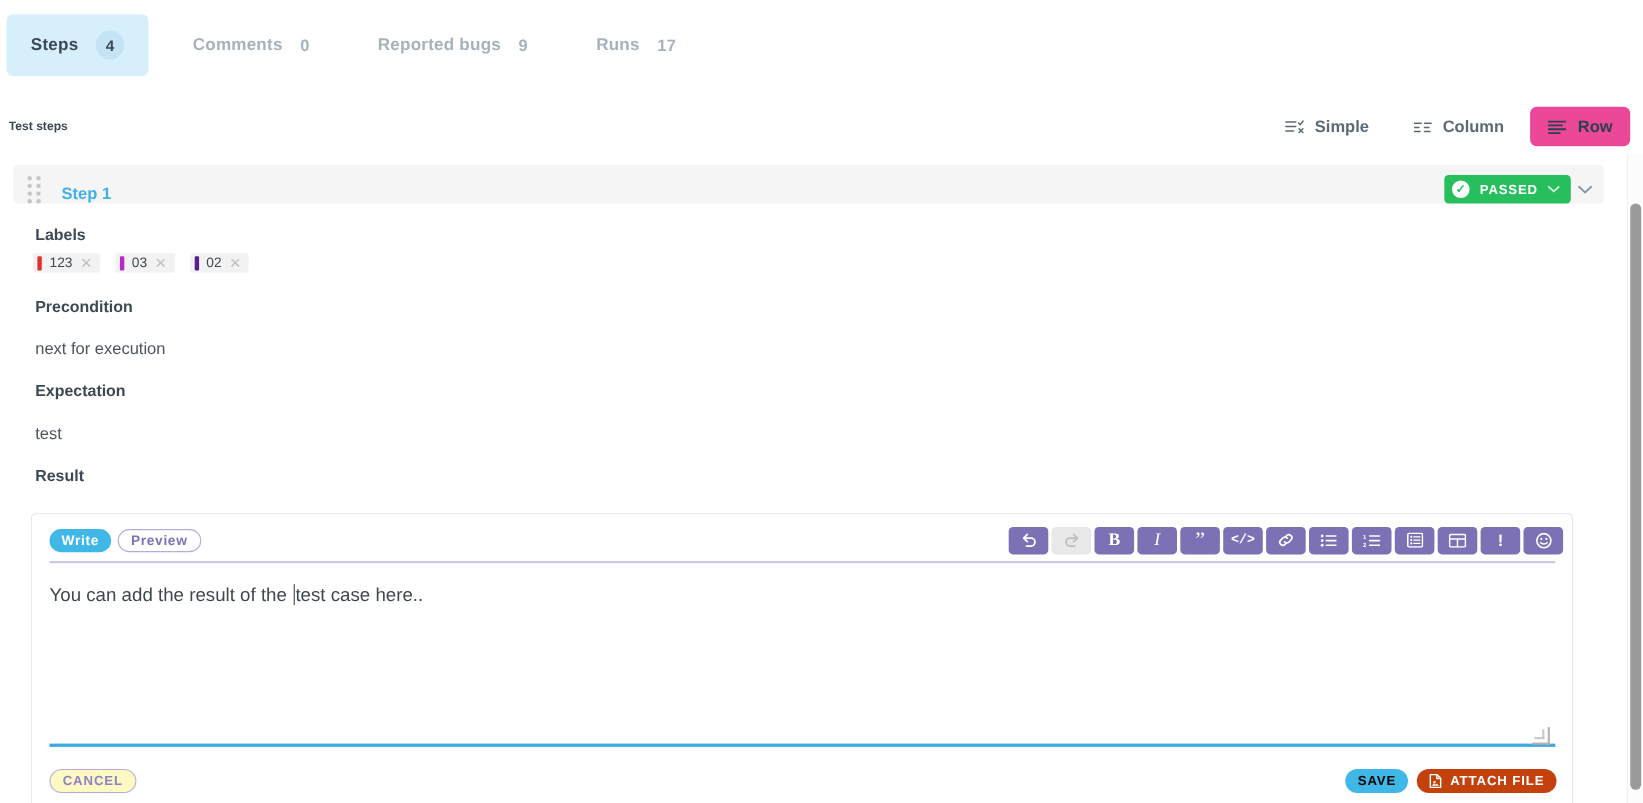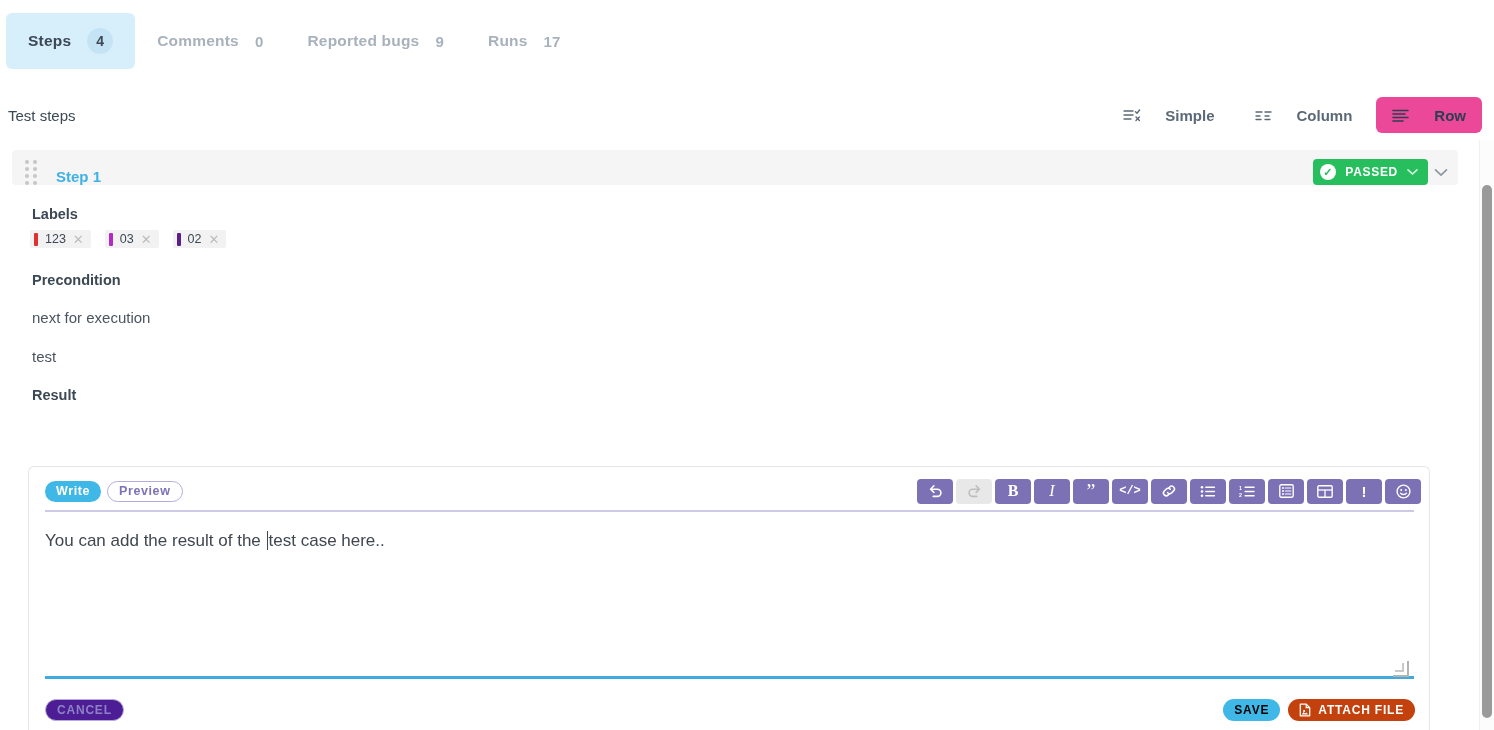--- a/index.html
+++ b/index.html
@@ -11,20 +11,21 @@
     overflow: hidden;
   }
 
   
   .tabbar {
     position: absolute; left: 0; top: 0;
     width: 1494px; height: 82px;
     display: flex; align-items: center;
     padding-left: 6px;
     background: #ffffff;
+    gap: 18px;
   }
   .tab {
     display: flex; align-items: center;
     height: 56px; padding: 0 22px;
     border-radius: 6px;
     font-size: 15.5px; font-weight: bold;
     color: #a8b2bd; letter-spacing: .2px;
     cursor: pointer; white-space: nowrap;
   }
   .tab .tab-label { margin-right: 16px; }
@@ -39,28 +40,28 @@
   }
 
   
   .section-head {
     position: absolute; left: 0; top: 92px;
     width: 1494px; height: 46px;
     display: flex; align-items: center;
   }
   .section-title {
     margin-left: 8px;
-    font-size: 15px; font-weight: normal; color: #3c4854;
+    font-size: 11px; font-weight: bold; color: #3c4854;
   }
   .view-modes {
     margin-left: auto; display: flex; align-items: center;
     gap: 8px; padding-right: 12px;
   }
   .view-mode {
-    display: flex; align-items: center; gap: 24px;
+    display: flex; align-items: center; gap: 9px;
     height: 36px; padding: 0 16px; border-radius: 6px;
     font-size: 15px; font-weight: bold; color: #5b6976;
     cursor: pointer; white-space: nowrap;
   }
   .view-mode.active { background: #ec4899; color: #2d3e50; }
   .view-mode svg { display: block; }
 
   
   .step-head {
     position: absolute; left: 12px; top: 150px;
@@ -189,21 +190,21 @@
     position: absolute; left: 0; top: 688px;
     width: 1402px; height: 42px;
     display: flex; align-items: center; padding: 0 16px;
   }
   .btn {
     height: 22px; padding: 0 11px; border-radius: 11px;
     display: flex; align-items: center; gap: 7px;
     font-size: 12px; font-weight: bold; letter-spacing: .8px;
     cursor: pointer; white-space: nowrap;
   }
-  .btn.cancel { background: #4c1d95; color: #8d83c4; border: 1px solid #b6abdd; }
+  .btn.cancel { background: #fef9c3; color: #8d83c4; border: 1px solid #b6abdd; }
   .btn.save { background: #3fb8e8; color: #000000; margin-left: auto; }
   .btn.attach { background: #c2410c; color: #fff; margin-left: 8px; }
   .btn.attach svg { display: block; }
 
   
   .scroll-track {
     position: absolute; right: 0; top: 140px;
     width: 15px; height: 590px; background: #fcfcfc;
     border-left: 1px solid #f0f0f0;
   }
@@ -336,20 +337,21 @@
     <div class="chip">
       <span class="bar" style="background:#5b1e8c"></span>
       <span>02</span>
       <span class="x">✕</span>
     </div>
   </div>
 
   <div class="fld-label" style="margin-top:24px;">Precondition</div>
   <div class="fld-value" style="margin-top:21px;">next for execution</div>
 
+  <div class="fld-label" style="margin-top:22px;">Expectation</div>
   <div class="fld-value" style="margin-top:22px;">test</div>
 
   <div class="fld-label" style="margin-top:22px;">Result</div>
 </div>
 
 <div class="editor">
 
   <div class="ed-top">
     <div class="pill write">Write</div>
     <div class="pill preview">Preview</div>

